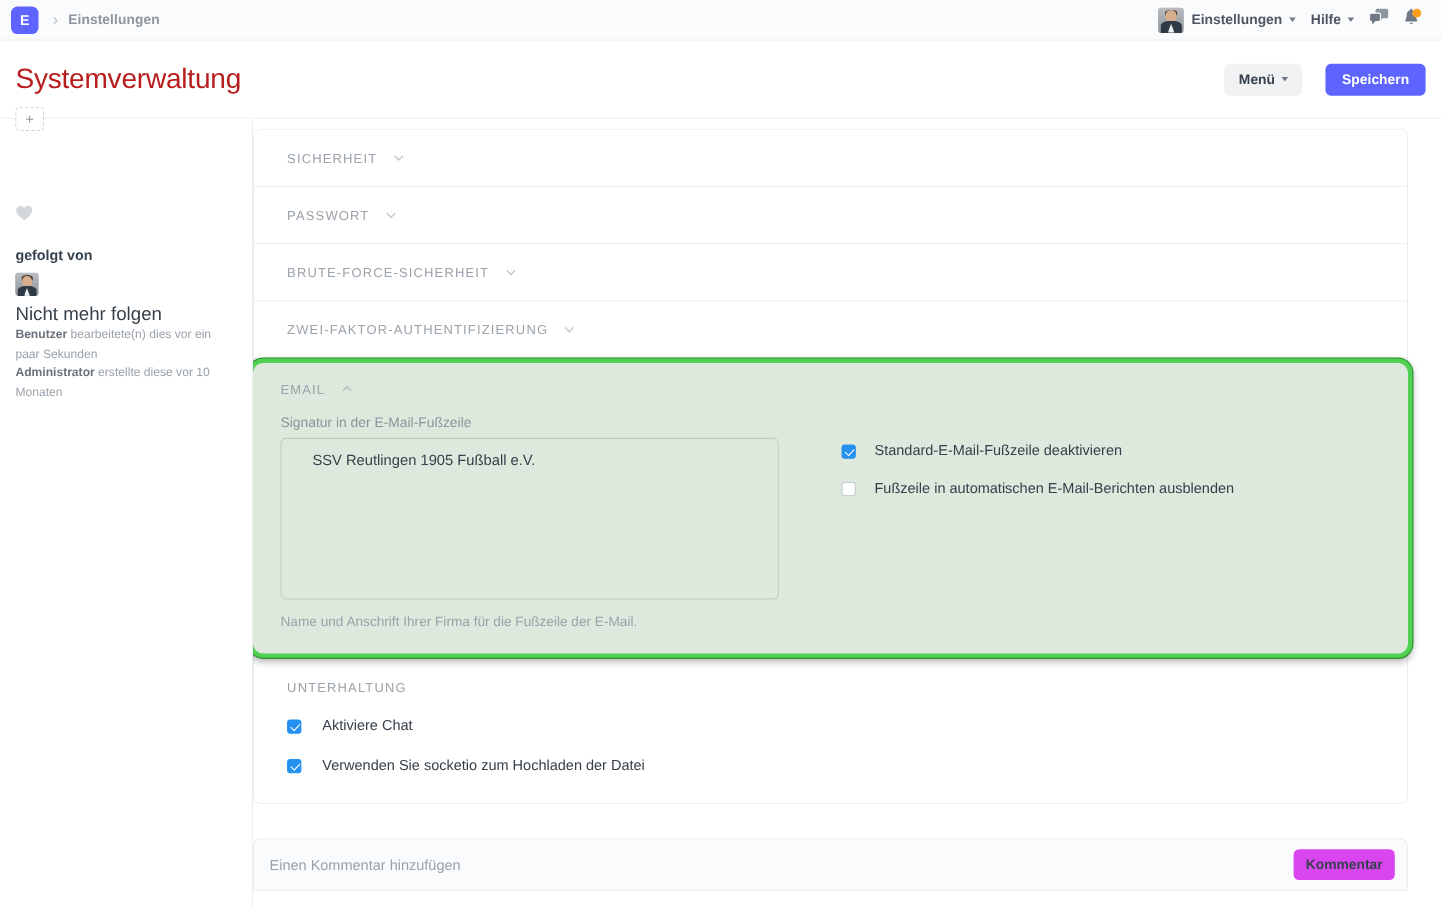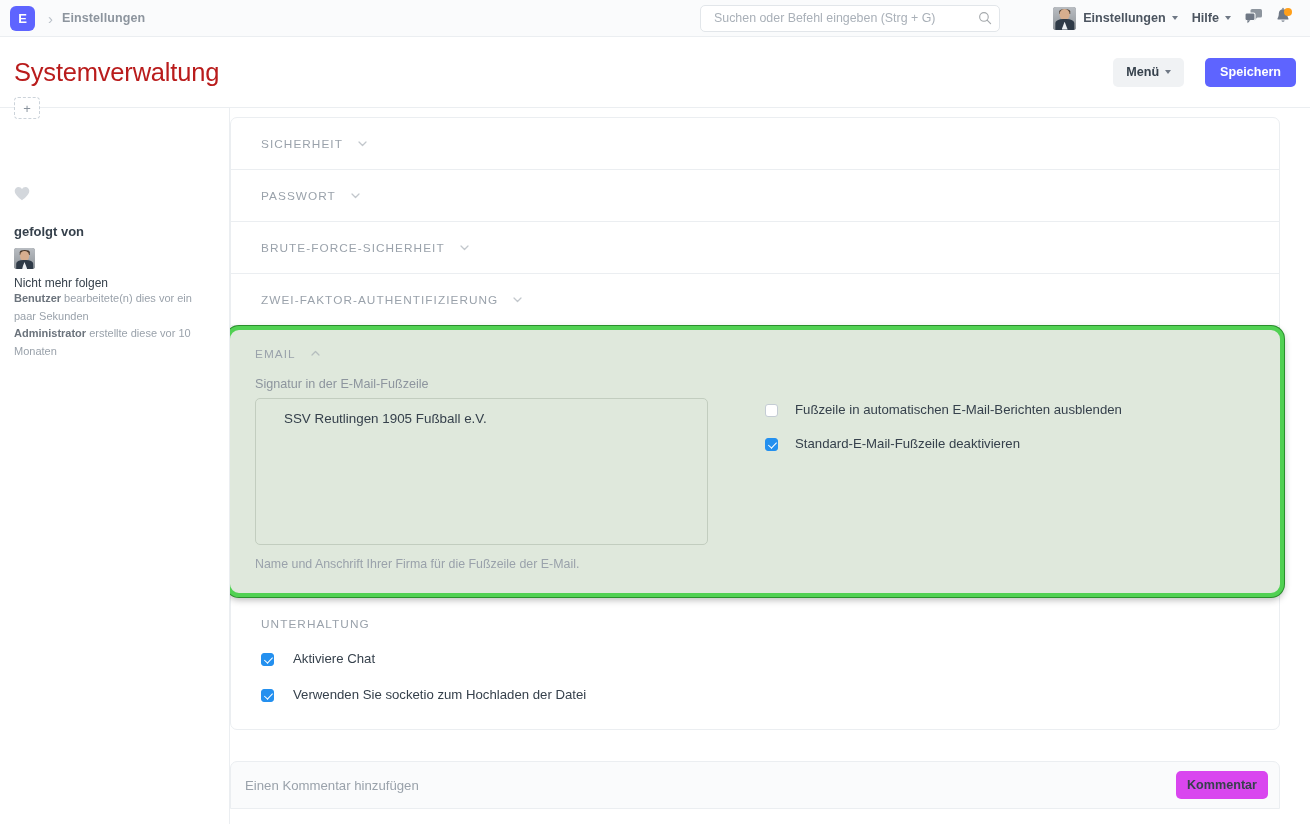--- a/index.html
+++ b/index.html
@@ -182,21 +182,21 @@
   }
   .side-avatar {
     margin-top: 9px;
     width: 21px; height: 21px;
     border-radius: 3px;
     overflow: hidden;
     background: #c9cdd3;
   }
   .unfollow {
     margin-top: 7px;
-    font-size: 12px;
+    font-size: 17px;
     color: #36414c;
     cursor: pointer;
   }
   .activity {
     font-size: 11px;
     color: #9aa2ab;
     line-height: 17.5px;
   }
   .activity b { color: #6b737c; font-weight: bold; }
 
@@ -388,29 +388,20 @@
 </head>
 <body>
 
 <div class="navbar">
   <div class="logo">
     <span>E</span>
   </div>
   <span class="bc-sep">›</span>
   <span class="bc-label">Einstellungen</span>
 
-  <div class="searchbox">
-    <input type="text" placeholder="Suchen oder Befehl eingeben (Strg + G)" style="">
-    <span class="search-icon">
-      <svg viewBox="0 0 16 16" width="14" height="14">
-          <circle cx="6.8" cy="6.8" r="4.9" fill="none" stroke="#5a6268" stroke-width="1.3"></circle>
-          <line x1="10.4" y1="10.4" x2="14.4" y2="14.4" stroke="#5a6268" stroke-width="1.3" stroke-linecap="round"></line>
-        </svg>
-    </span>
-  </div>
 
   <div class="nav-spacer"></div>
 
   <div class="nav-right">
     <div class="nav-avatar">
       <div class="face">
           <div class="bg"></div>
           <div class="hair"></div>
           <div class="head"></div>
           <div class="body"></div>
@@ -550,27 +541,27 @@
 
           <div class="email-grid">
             <div class="email-left">
               <div class="field-label">Signatur in der E-Mail-Fußzeile</div>
               <textarea class="sig-area" style="">SSV Reutlingen 1905 Fußball e.V.</textarea>
               <div class="field-help">Name und Anschrift Ihrer Firma für die Fußzeile der E-Mail.</div>
             </div>
 
             <div class="email-right">
               <div class="cbrow">
+                <span class="cbox on"></span>
+                <span class="cblabel">Standard-E-Mail-Fußzeile deaktivieren</span>
+              </div>
+              <div class="cbrow">
                 <span class="cbox"></span>
                 <span class="cblabel">Fußzeile in automatischen E-Mail-Berichten ausblenden</span>
               </div>
-              <div class="cbrow">
-                <span class="cbox on"></span>
-                <span class="cblabel">Standard-E-Mail-Fußzeile deaktivieren</span>
-              </div>
             </div>
           </div>
         </div>
       </div>
 
       <div class="unterhaltung">
         <div class="sec-head">
           <span class="sec-title">UNTERHALTUNG</span>
         </div>
         <div class="cbrow">

